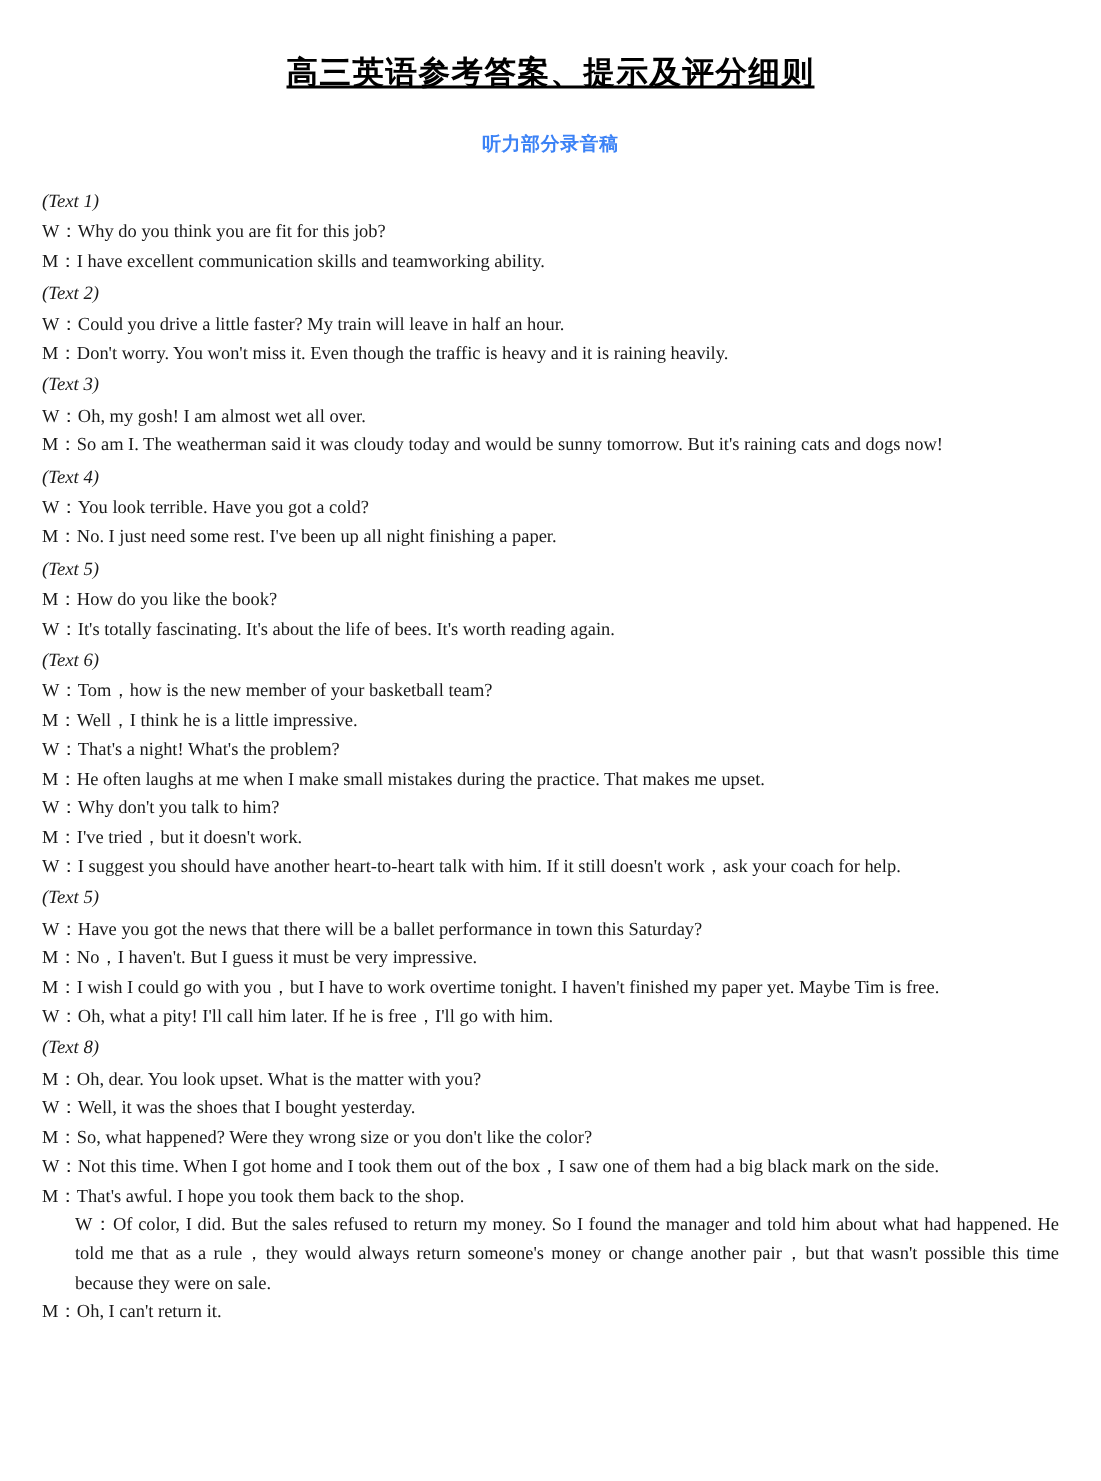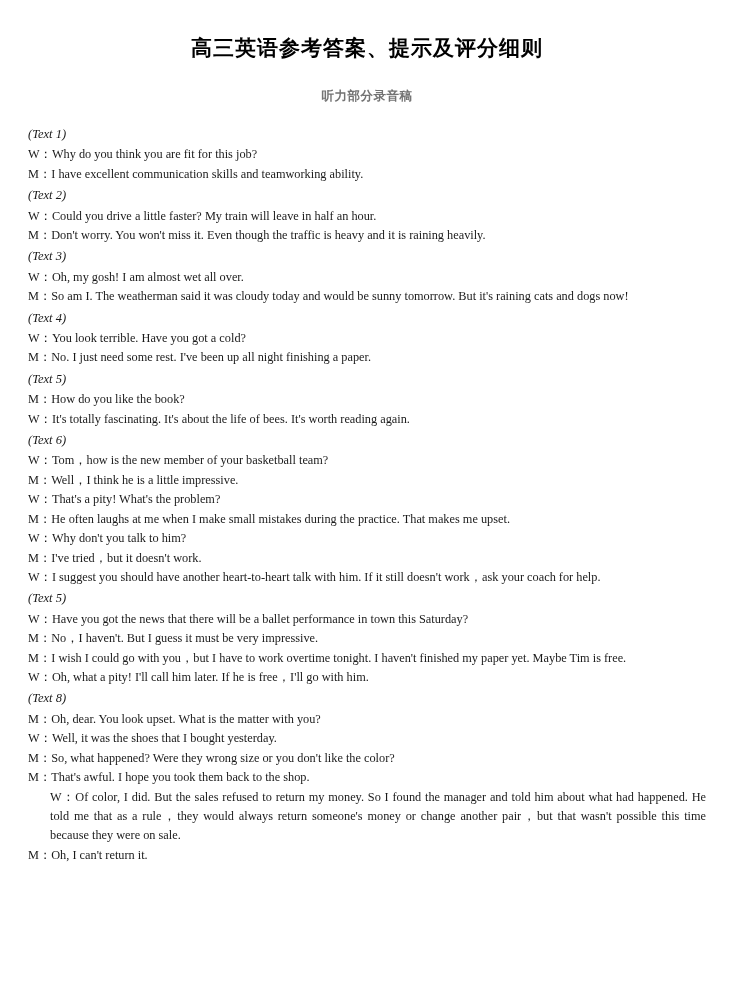--- a/index.html
+++ b/index.html
@@ -24,29 +24,30 @@
   }
   .doc-title {
     text-align: center;
     font-family: "DejaVu Sans", sans-serif;
     font-weight: bold;
     font-size: 21px;
     letter-spacing: 1px;
     margin-top: 34px;
     margin-bottom: 26px;
     color: #000;
+    text-decoration: underline;
   }
   .section-title {
     text-align: center;
     font-family: "DejaVu Sans", sans-serif;
     font-weight: bold;
     font-size: 12.5px;
     letter-spacing: 0.5px;
     margin-bottom: 16px;
-    color: #737373;
+    color: #3b82f6;
   }
   .text-label {
     font-size: 12.5px;
     font-style: italic;
     font-family: "Liberation Serif", serif;
     margin: 2px 0 1px 0;
     line-height: 1.55;
   }
   .line {
     font-size: 12.3px;
@@ -97,36 +98,37 @@
     <p class="line">W：You look terrible. Have you got a cold?</p>
     <p class="line">M：No. I just need some rest. I've been up all night finishing a paper.</p>
 
     <div class="text-label">(Text 5)</div>
     <p class="line">M：How do you like the book?</p>
     <p class="line">W：It's totally fascinating. It's about the life of bees. It's worth reading again.</p>
 
     <div class="text-label">(Text 6)</div>
     <p class="line">W：Tom，how is the new member of your basketball team?</p>
     <p class="line">M：Well，I think he is a little impressive.</p>
-    <p class="line">W：That's a pity! What's the problem?</p>
+    <p class="line">W：That's a night! What's the problem?</p>
     <p class="line">M：He often laughs at me when I make small mistakes during the practice. That makes me upset.</p>
     <p class="line">W：Why don't you talk to him?</p>
     <p class="line">M：I've tried，but it doesn't work.</p>
     <p class="line">W：I suggest you should have another heart-to-heart talk with him. If it still doesn't work，ask your coach for help.</p>
 
     <div class="text-label">(Text 5)</div>
     <p class="line">W：Have you got the news that there will be a ballet performance in town this Saturday?</p>
     <p class="line">M：No，I haven't. But I guess it must be very impressive.</p>
     <p class="line">M：I wish I could go with you，but I have to work overtime tonight. I haven't finished my paper yet. Maybe Tim is free.</p>
     <p class="line">W：Oh, what a pity! I'll call him later. If he is free，I'll go with him.</p>
 
     <div class="text-label">(Text 8)</div>
     <p class="line">M：Oh, dear. You look upset. What is the matter with you?</p>
     <p class="line">W：Well, it was the shoes that I bought yesterday.</p>
     <p class="line">M：So, what happened? Were they wrong size or you don't like the color?</p>
+    <p class="line">W：Not this time. When I got home and I took them out of the box，I saw one of them had a big black mark on the side.</p>
     <p class="line">M：That's awful. I hope you took them back to the shop.</p>
     <p class="line wrap2">W：Of color, I did. But the sales refused to return my money. So I found the manager and told him about what had happened. He told me that as a rule，they would always return someone's money or change another pair，but that wasn't possible this time because they were on sale.</p>
     <p class="line">M：Oh, I can't return it.</p>
 
   </div>
 
   <div class="footer">
     
   </div>
 

